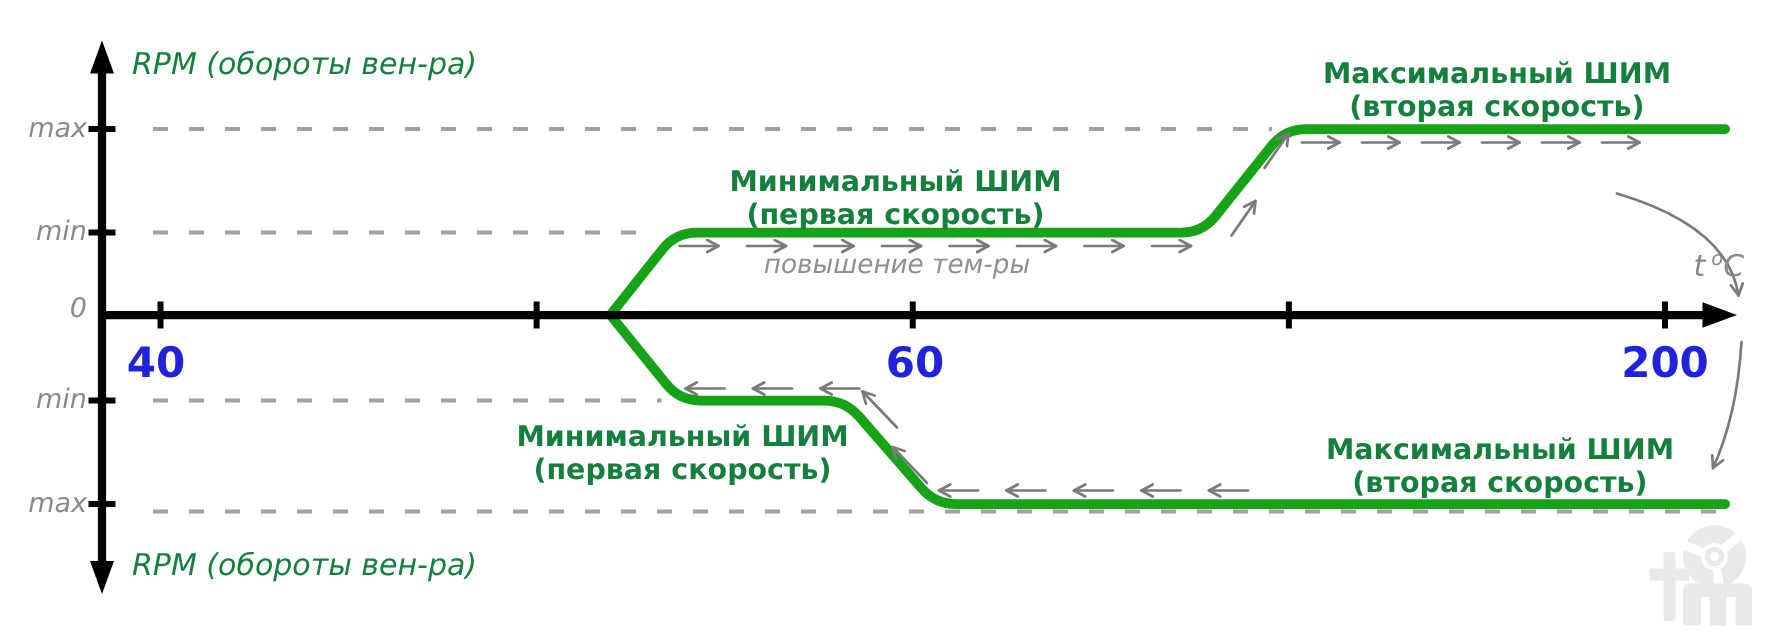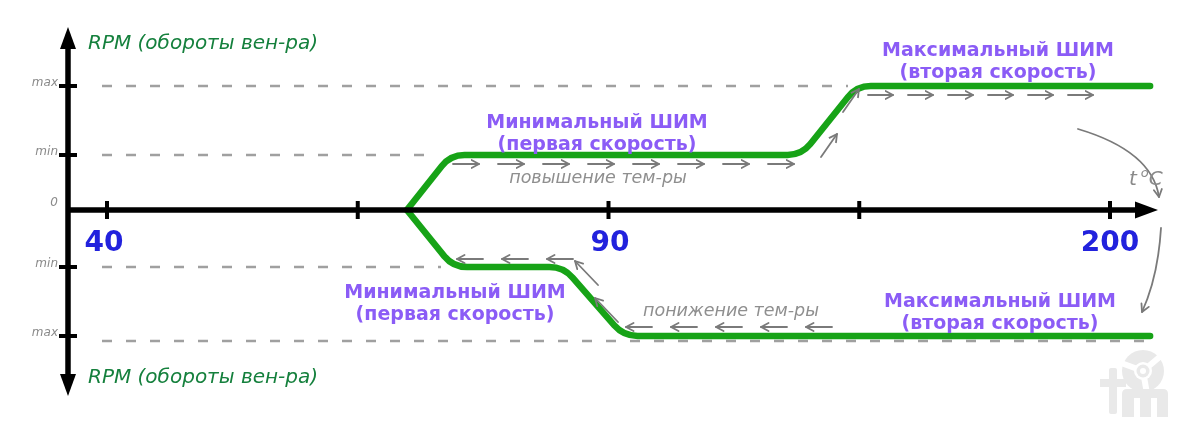--- a/index.html
+++ b/index.html
@@ -1,23 +1,23 @@
 <!DOCTYPE html>
 <html><head>
 <meta charset="utf-8">
 <style>
   html,body{margin:0;padding:0;background:#ffffff;}
   .stage{position:relative;width:1180px;height:421px;background:#ffffff;overflow:hidden;
          font-family:"DejaVu Sans","Liberation Sans",sans-serif;}
   .stage svg{position:absolute;left:0;top:0;}
   .lbl{position:absolute;white-space:nowrap;}
   .gi{color:#15803d;font-style:italic;font-size:20px;}
-  .yl{color:#8a8a8a;font-style:italic;font-size:12px;left:0;width:58px;text-align:right;}
+  .yl{color:#8a8a8a;font-style:italic;font-size:18px;left:0;width:58px;text-align:right;}
   .num{color:#2222dd;font-weight:bold;font-size:28px;transform:translateX(-50%);}
-  .ann{color:#8b5cf6;font-weight:bold;font-size:19px;line-height:22px;text-align:center;transform:translateX(-50%);}
+  .ann{color:#15803d;font-weight:bold;font-size:19px;line-height:22px;text-align:center;transform:translateX(-50%);}
   .note{color:#8f8f8f;font-style:italic;font-size:17.5px;transform:translateX(-50%);}
   .unit{color:#8a8a8a;font-style:italic;font-size:20px;margin-left:33px;}
   .unit sup{font-size:13px;}
 </style>
 </head>
 <body>
 
 <div class="stage">
 
   <svg id="chart-svg" width="1180" height="421">
@@ -97,21 +97,21 @@
   <div class="lbl gi" style="left:88px;top:30px;">RPM (обороты вен-ра)</div>
   <div class="lbl gi" style="left:88px;top:364px;">RPM (обороты вен-ра)</div>
 
   <div class="lbl yl" style="top:75px;">max</div>
   <div class="lbl yl" style="top:144px;">min</div>
   <div class="lbl yl" style="top:195px;">0</div>
   <div class="lbl yl" style="top:256px;">min</div>
   <div class="lbl yl" style="top:325px;">max</div>
 
   <div class="lbl num" style="left:104px;top:225px;">40</div>
-  <div class="lbl num" style="left:610px;top:225px;">90</div>
+  <div class="lbl num" style="left:610px;top:225px;">60</div>
   <div class="lbl num" style="left:1110px;top:225px;">200</div>
 
   <div class="lbl unit" style="left:1096px;top:165px;"><span>t</span> <sup>o</sup><span>C</span></div>
 
   <div class="lbl ann" style="left:597px;top:110px;">
     <div>Минимальный ШИМ</div>
     <div>(первая скорость)</div>
   </div>
   <div class="lbl ann" style="left:998px;top:38px;">
     <div>Максимальный ШИМ</div>
@@ -120,15 +120,14 @@
   <div class="lbl ann" style="left:455px;top:280px;">
     <div>Минимальный ШИМ</div>
     <div>(первая скорость)</div>
   </div>
   <div class="lbl ann" style="left:1000px;top:289px;">
     <div>Максимальный ШИМ</div>
     <div>(вторая скорость)</div>
   </div>
 
   <div class="lbl note" style="left:598px;top:167px;">повышение тем-ры</div>
-  <div class="lbl note" style="left:731px;top:300px;">понижение тем-ры</div>
 
 </div>
 
 </body></html>

